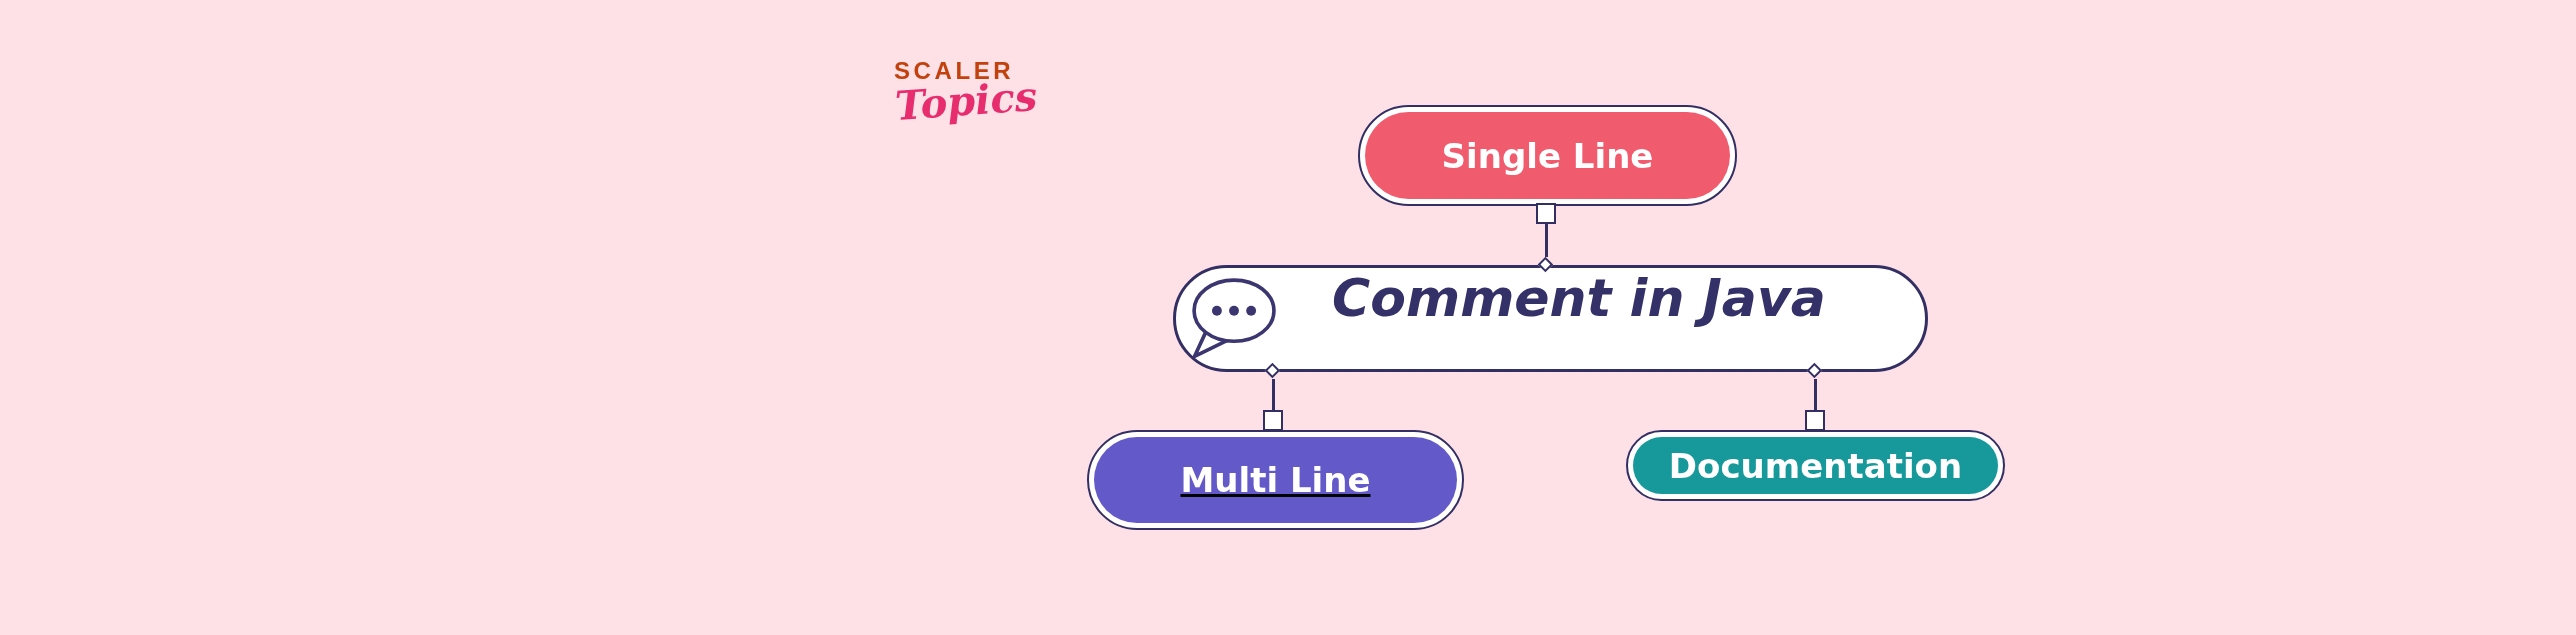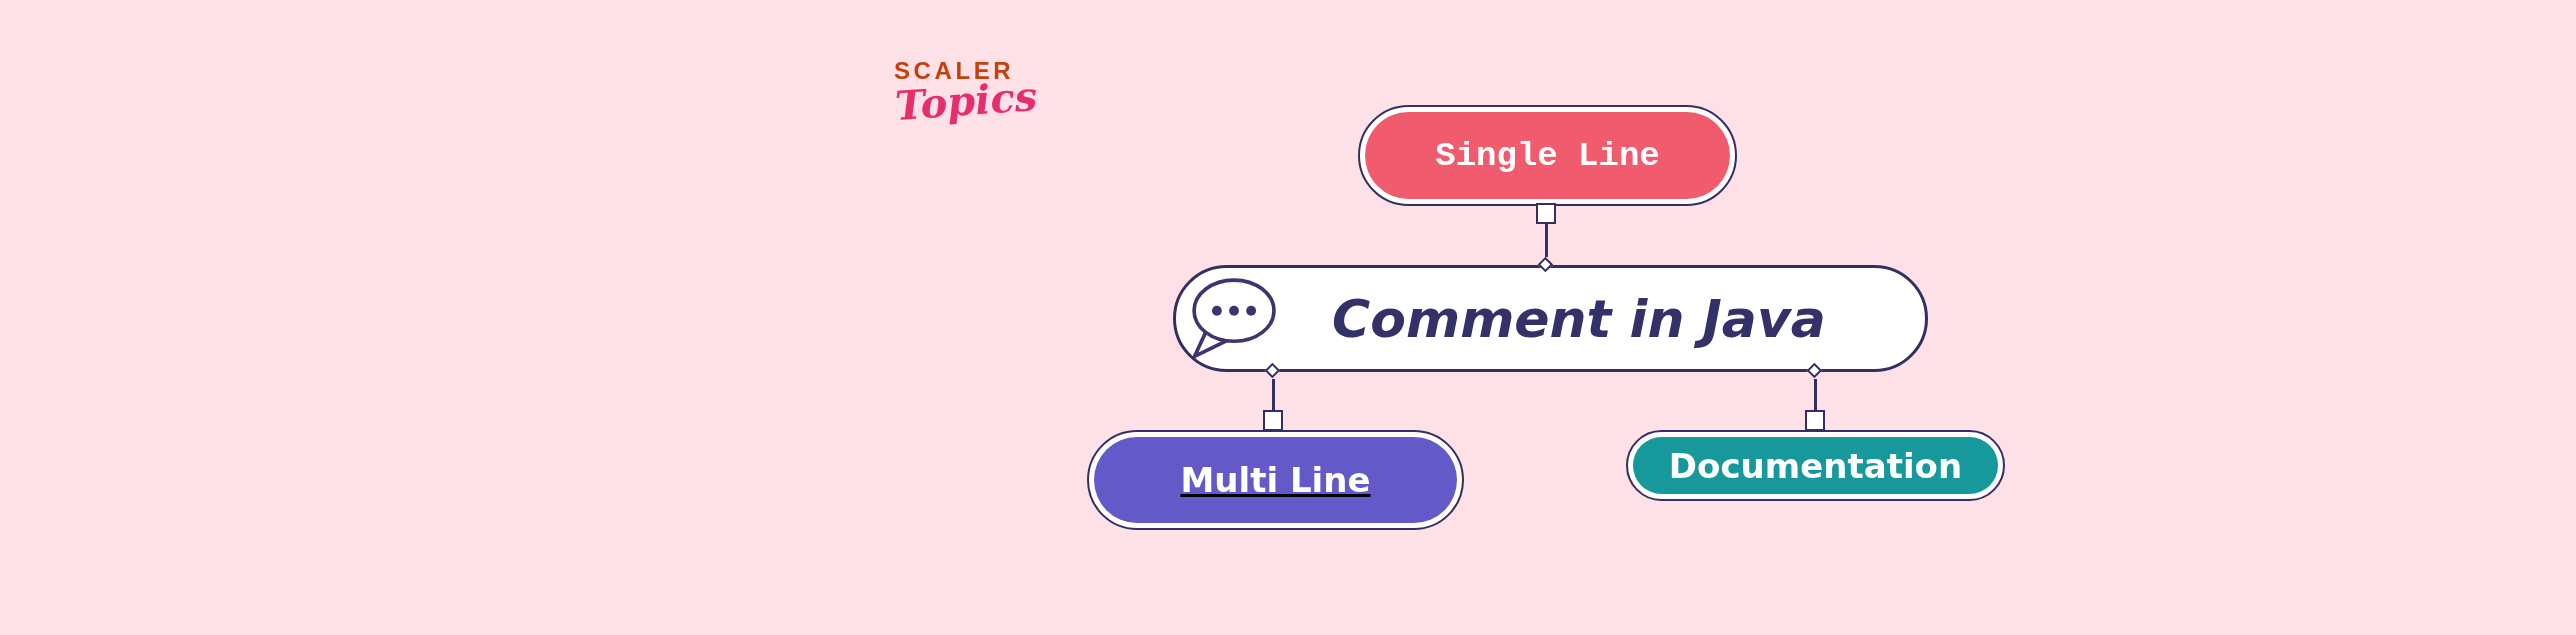--- a/index.html
+++ b/index.html
@@ -50,32 +50,32 @@
     border-radius: 62px;
     display: flex; align-items: center; justify-content: center;
   }
   .pill-label {
     font-weight: bold;
     font-size: 34px;
     color: #ffffff;
     white-space: nowrap;
   }
 
-  .node-single-line   { left: 1358px; top: 105px; width: 379px; height: 101px; font-family: Liberation Mono, monospace; }
+  .node-single-line   { left: 1358px; top: 105px; width: 379px; height: 101px; }
   .node-multi-line    { left: 1087px; top: 430px; width: 377px; height: 100px; text-decoration: underline; }
   .node-documentation { left: 1626px; top: 430px; width: 379px; height: 71px; }
 
   .node-root {
     position: absolute;
     left: 1173px; top: 265px; width: 755px; height: 107px;
     box-sizing: border-box;
     border: 3.1px solid #332f63;
     border-radius: 62px;
     background: #ffffff;
-    display: flex; align-items: center; justify-content: center;
+    display: flex; justify-content: center;
   }
   .root-label {
     font-weight: bold;
     font-style: italic;
     font-size: 52px;
     color: #343068;
     white-space: nowrap;
     margin-left: 57px; 
   }
   .root-icon {

